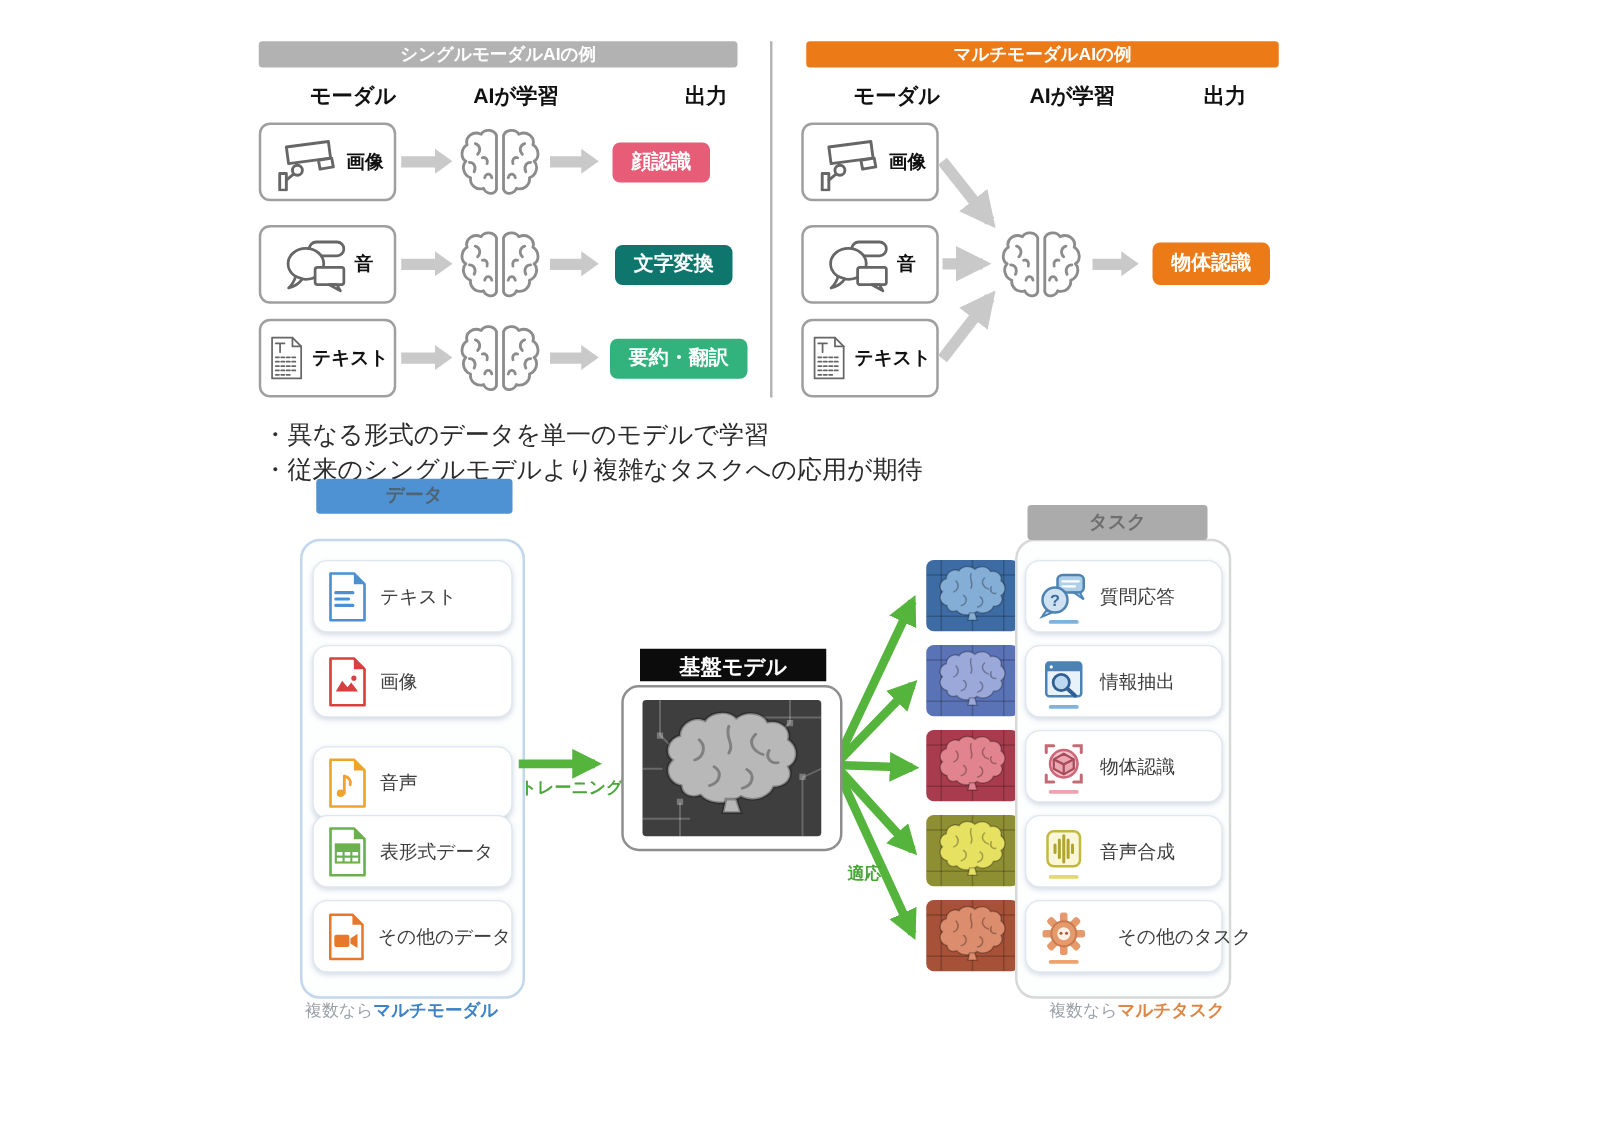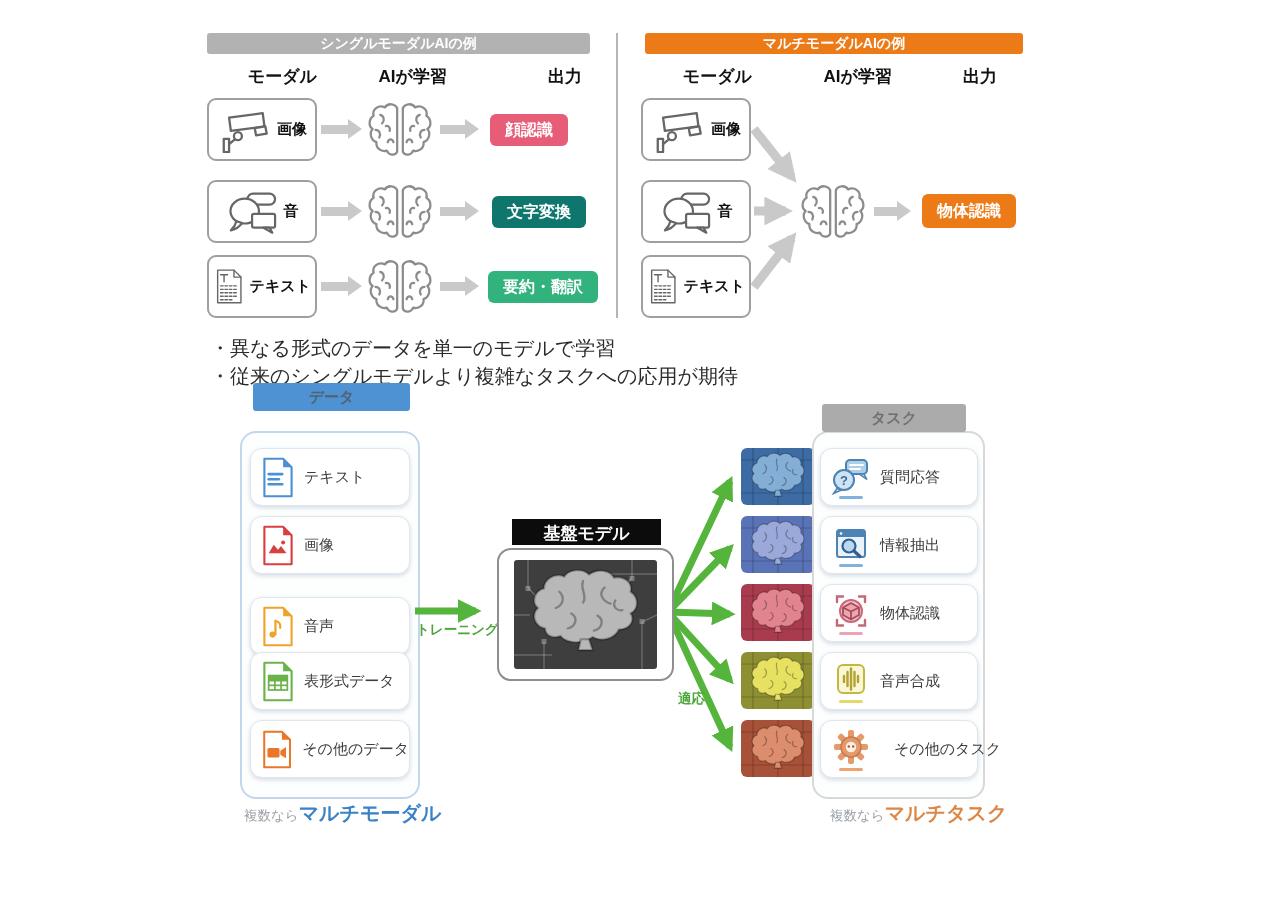--- a/index.html
+++ b/index.html
@@ -26,21 +26,21 @@
   .panel{background:#fdfefe;border-radius:16px;box-sizing:border-box;}
   .panel.blue{border:2px solid #c3d7ec;}
   .panel.gray{border:2px solid #d8d8d8;}
   .list-item{width:160px;height:58px;background:#fff;border:1px solid #e0e6ee;border-radius:12px;
              box-shadow:0 2px 4px rgba(110,135,170,.28);display:flex;align-items:center;
              gap:9px;box-sizing:border-box;padding-left:10px;}
   .task-item{width:158px;height:58px;}
   .item-label{font-size:15px;color:#3d3d3d;white-space:nowrap;}
   .caption{font-size:13.5px;white-space:nowrap;}
   .caption .pre{color:#9ba1a8;}
-  .caption b{font-size:20px;}
+  .caption b{font-size:14px;}
   .green-label{font-size:13.5px;font-weight:bold;color:#4ba53a;white-space:nowrap;}
   .model-hdr{height:26px;line-height:29px;background:#0c0c0c;color:#fff;text-align:center;
              font-size:17px;font-weight:bold;}
   .model-box{width:177px;height:133px;background:#fff;border:2px solid #8e8e8e;border-radius:14px;box-sizing:border-box;}
   .brain-thumb{width:74px;height:57px;border-radius:6px;overflow:hidden;}
   .icon-col{width:40px;display:flex;flex-direction:column;align-items:center;flex:0 0 40px;}
   .icobar{width:24px;height:3.5px;border-radius:2px;margin-top:1px;}
   .hidden-defs{position:absolute;width:0;height:0;overflow:hidden;}
 </style>
 </head>

